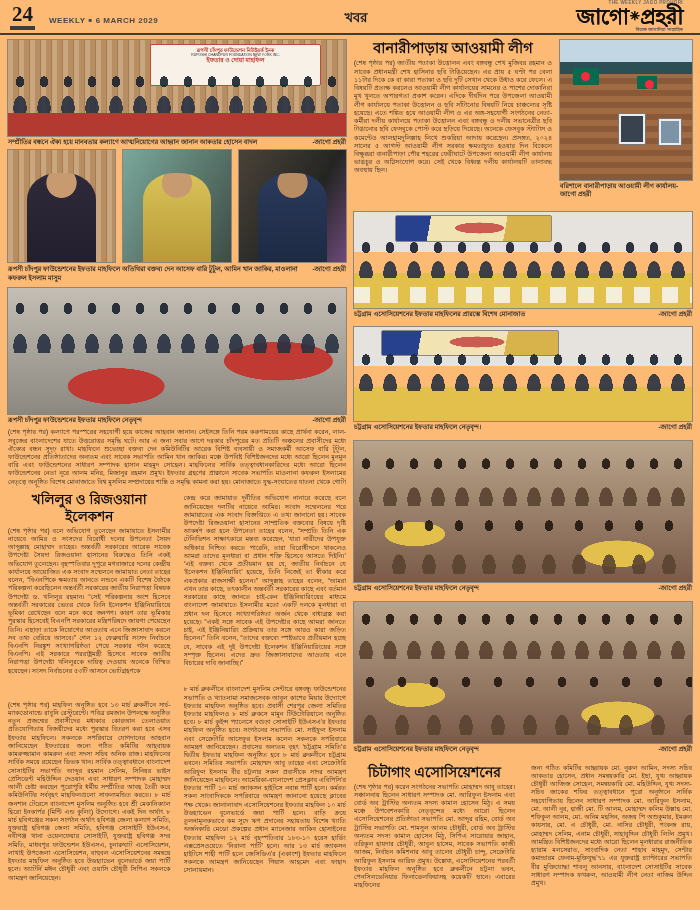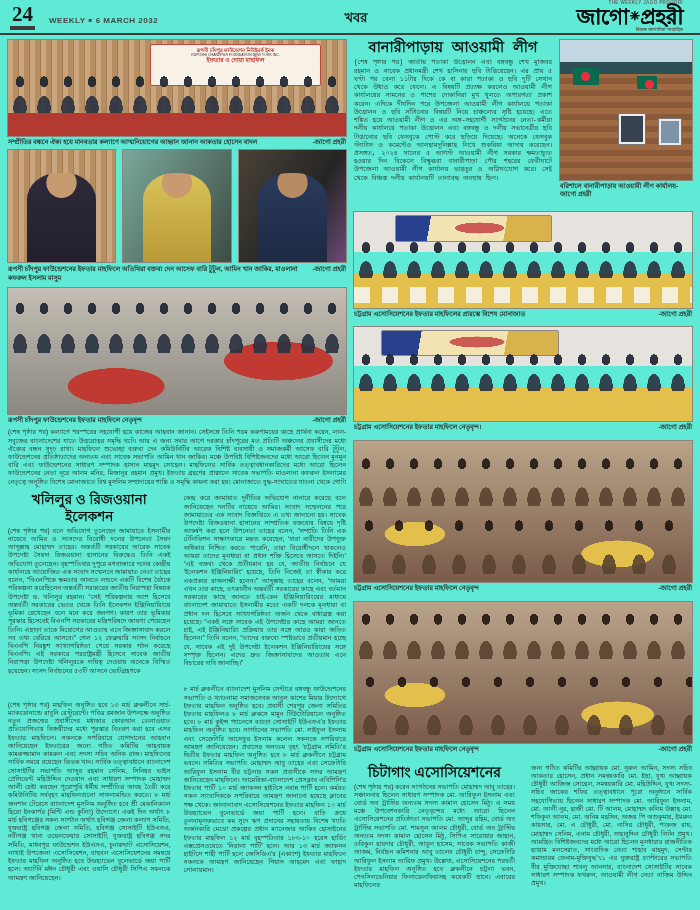--- a/index.html
+++ b/index.html
@@ -1,16 +1,16 @@
 <!DOCTYPE html>
 <html><head>
 <meta charset="utf-8">
 <style>
   html,body{margin:0;padding:0;background:#e9e7e2;}
-  .page{position:relative;width:700px;height:910px;background:#5eead4;overflow:hidden;
+  .page{position:relative;width:700px;height:910px;background:#fdba74;overflow:hidden;
         font-family:"Liberation Sans",sans-serif;color:#1a1a1a;}
   
   .header{position:absolute;left:0;top:0;width:700px;height:33px;border-bottom:2.5px solid #3f3d3a;}
   .h-left{position:absolute;left:10px;top:3px;display:flex;align-items:flex-end;gap:14px;}
   .pagenum{font-family:"Liberation Serif",serif;font-size:21px;font-weight:bold;line-height:22px;
            border-bottom:4px solid #3f3d3a;padding:0 2px 1px 2px;}
   .dateline{font-size:8px;font-weight:bold;color:#4a4845;letter-spacing:.5px;padding-bottom:5px;}
   .dateline .sq{font-size:6px;vertical-align:1px;margin:0 3px;}
   .h-center{position:absolute;left:0;right:0;top:8px;text-align:center;font-size:13px;font-weight:bold;margin-left:12px;}
   .masthead{position:absolute;right:17px;top:1px;text-align:right;line-height:1;}
@@ -98,21 +98,21 @@
 </style>
 </head>
 <body>
 
 <div class="page">
 
   <div class="header">
     <div class="h-left">
       <div class="pagenum">24</div>
       <div class="dateline">
-        <span>WEEKLY</span><span class="sq">■</span><span>6 MARCH 2032</span>
+        <span>WEEKLY</span><span class="sq">■</span><span>6 MARCH 2029</span>
       </div>
     </div>
     <div class="h-center">খবর</div>
     <div class="masthead">
       <div class="m-top">THE WEEKLY JAGO PROHORI</div>
       <div class="m-title"><span>জাগো</span><span class="m-star">✳</span><span>প্রহরী</span></div>
       <div class="m-sub">বিবেক জাগানিয়া সাপ্তাহিক</div>
     </div>
   </div>
 
@@ -166,21 +166,21 @@
       <div class="subcol">
         <div class="bodytext mb10" style="height:181px;margin-top:2px;">কেন্দ্র করে জামায়াত দুর্নীতির অভিযোগ নানারে করেছে বলে জানিয়েছেন দলটির নায়েবে আমির। সংবাদ সম্মেলনের পরে জামায়াতের এক সংবাদ বিজ্ঞপ্তিতে এ তথ্য জানানো হয়। সাবেক উপদেষ্টা রিজওয়ানা হাসানের সাম্প্রতিক বক্তব্যের বিষয়ে দৃষ্টি আকর্ষণ করা হলে উপনেতা তাহের বলেন, “সম্প্রতি তিনি এক টেলিভিশন সাক্ষাৎকারে মন্তব্য করেছেন, ‘যারা নারীদের উপযুক্ত অধিকার নিশ্চিত করতে পারেনি, তারা বিরোধীদলে থাকলেও আমরা তাদের মূলধারা বা প্রধান শক্তি হিসেবে আসতে দিইনি।’ “এই বক্তব্য থেকে প্রতীয়মান হয় যে, জাতীয় নির্বাচনে যে ‘ইলেকশন ইঞ্জিনিয়ারিং’ হয়েছে, তিনি নিজেই তা স্বীকার করে একপ্রকার রাজসাক্ষী হলেন।” আব্দুল্লাহ তাহের বলেন, “আমরা এখন তার কাছে, তৎকালীন অন্তর্বর্তী সরকারের কাছে এবং বর্তমান সরকারের কাছে জানতে চাই-কেন ইঞ্জিনিয়ারিংয়ের মাধ্যমে বাংলাদেশ জামায়াতে ইসলামীর মতো একটি দলকে মূলধারা বা প্রধান দল হিসেবে সংখ্যাগরিষ্ঠতা অর্জন থেকে বাধাগ্রস্ত করা হয়েছে। “একই সঙ্গে সাবেক এই উপদেষ্টার কাছে আমরা জানতে চাই, এই ইঞ্জিনিয়ারিং প্রক্রিয়ায় তার সঙ্গে আরও কারা জড়িত ছিলেন।” তিনি বলেন, “তাদের বক্তব্যে স্পষ্টভাবে প্রতীয়মান হচ্ছে যে, সাবেক এই দুই উপদেষ্টা ইলেকশন ইঞ্জিনিয়ারিংয়ের সঙ্গে সম্পৃক্ত ছিলেন। এদের দ্রুত জিজ্ঞাসাবাদের আওতায় এনে বিচারের দাবি জানাচ্ছি।”</div>
         <div class="bodytext" style="height:190px;">৮ মার্চ ব্রুকলীনে বাংলাদেশ মুসলিম সেন্টারে বঙ্গবন্ধু ফাউন্ডেশনের সভাপতি ও খ্যাতনামা সমাজসেবক আবুল কাশের মিয়ার উদ্যোগে ইফতার মাহফিল অনুষ্ঠিত হবে। প্রবাসী শেরপুর জেলা সমিতির ইফতার মাহফিলও ৮ মার্চ ব্রুকসে মামুন টিউটোরিয়ালে অনুষ্ঠিত হবে। ৮ মার্চ কুইন্স প্যালেসে বগুড়া সোসাইটি ইউএসএ'র ইফতার মাহফিল অনুষ্ঠিত হবে। সংগঠনের সভাপতি মো. সাইফুল ইসলাম এবং সেক্রেটারি আসেফুর ইসলাম কলেল সকলকে সপরিবারে আমন্ত্রণ জানিয়েছেন। প্রবাসের অন্যতম বৃহৎ ‘চট্টগ্রাম সমিতি’র দ্বিতীয় ইফতার মাহফিল অনুষ্ঠিত হবে ৮ মার্চ ব্রুকলীনে চট্টগ্রাম ভবনে। সমিতির সভাপতি মোহাম্মদ আবু তাহের এবং সেক্রেটারি আরিফুল ইসলাম বীর চট্টলার সকল প্রবাসীকে সাদর আমন্ত্রণ জানিয়েছেন মাহফিলে। আমেরিকা-বাংলাদেশ প্রেসক্লাব এবিপিসি'র ইফতার পার্টি ১০ মার্চ জ্যাকসন হাইটসে নবান্ন পার্টি হলে। কর্মরত সকল সাংবাদিককে সপরিবারে আমন্ত্রণ জানানো হয়েছে ক্লাবের পক্ষ থেকে। জালালাবাদ এসোসিয়েশনের ইফতার মাহফিল ১০ মার্চ উডহ্যাভেন বুলেভার্ডে জয়া পার্টি হলে। বাড়ি ক্রয়ে তুলনামূলকভাবে কম সুদে ঋণ প্রদানের সহায়তায় বিশেষ খ্যাতি অর্জনকারি মেডো প্রকল্পের প্রধান ম্যানেজার আকিব হোসাইনের ইফতার মাহফিল ১২ মার্চ বৃহস্পতিবার ১৮৩-১০ হরেস হার্ডিং এক্সপ্রেসওয়েতে ‘নিরালা পার্টি’ হলে। আর ১৩ মার্চ জ্যাকসন হাইটসে শাহী পার্টি হলে জেসিডিএ'র (একাংশ) ইফতার মাহফিলে সকলকে আমন্ত্রণ জানিয়েছেন গিয়াস আহমেদ এবং ফাহাদ সোলায়মান।</div>
       </div>
     </div>
   </div>
 
   <div class="col-right">
 
     <div class="row mb6">
-      <div style="width:198px;font-family:Liberation Mono, monospace;">
+      <div style="width:198px;">
         <div class="headline h-lg mb2" style="font-size:14.5px;">বানারীপাড়ায় আওয়ামী লীগ</div>
         <div class="bodytext" style="height:147px;">(শেষ পৃষ্ঠার পর)  জাতীয় পতাকা উত্তোলন এবং বঙ্গবন্ধু শেখ মুজিবর রহমান ও সাবেক প্রধানমন্ত্রী শেখ হাসিনার ছবি টাঙিয়েছেন। এর প্রায় ৫ ঘণ্টা পর বেলা ১১টার দিকে কে বা কারা পতাকা ও ছবি দুটি সেখান থেকে উধাও করে ফেলে। এ বিষয়টি প্রত্যক্ষ করলেও আওয়ামী লীগ কার্যালয়ের সামনের ও পাশের দোকানিরা মুখ খুলতে অপারগতা প্রকাশ করেন। এদিকে দীর্ঘদিন পরে উপজেলা আওয়ামী লীগ কার্যালয়ে পতাকা উত্তোলন ও ছবি সাঁটানোর বিষয়টি নিয়ে চাঞ্চল্যের সৃষ্টি হয়েছে। এতে শঙ্কিত হয়ে আওয়ামী লীগ ও এর অঙ্গ-সহযোগী সংগঠনের নেতা-কর্মীরা দলীয় কার্যালয়ে পতাকা উত্তোলন এবং বঙ্গবন্ধু ও দলীয় সভানেত্রীর ছবি টাঙানোর ছবি ফেসবুকে পোস্ট করে ছড়িয়ে দিয়েছে। অনেকে ফেসবুক স্ট্যাটাস ও কমেন্টেও আলহামদুলিল্লাহ লিখে শুকরিয়া আদায় করেছেন। প্রসঙ্গত, ২০২৪ সালের ৫ আগস্ট আওয়ামী লীগ সরকার ক্ষমতাচ্যুত হওয়ার দিন বিকেলে বিক্ষুব্ধরা বানারীপাড়া পৌর শহরের ফেরীঘাটে উপজেলা আওয়ামী লীগ কার্যালয় ভাঙচুর ও অগ্নিসংযোগ করে। সেই থেকে বিধ্বস্ত দলীয় কার্যালয়টি তালাবদ্ধ অবস্থায় ছিল।</div>
       </div>
       <div style="width:132px;">
         <div class="photo p-building mb2">
           <div class="flag" style="left:10%;top:20%;"></div>
           <div class="flag" style="left:58%;top:26%;width:20px;height:13px;"></div>
           <div class="frame" style="left:44%;top:52%;width:26px;height:30px;"></div>
           <div class="frame f2" style="left:74%;top:56%;width:22px;height:26px;"></div>
         </div>

